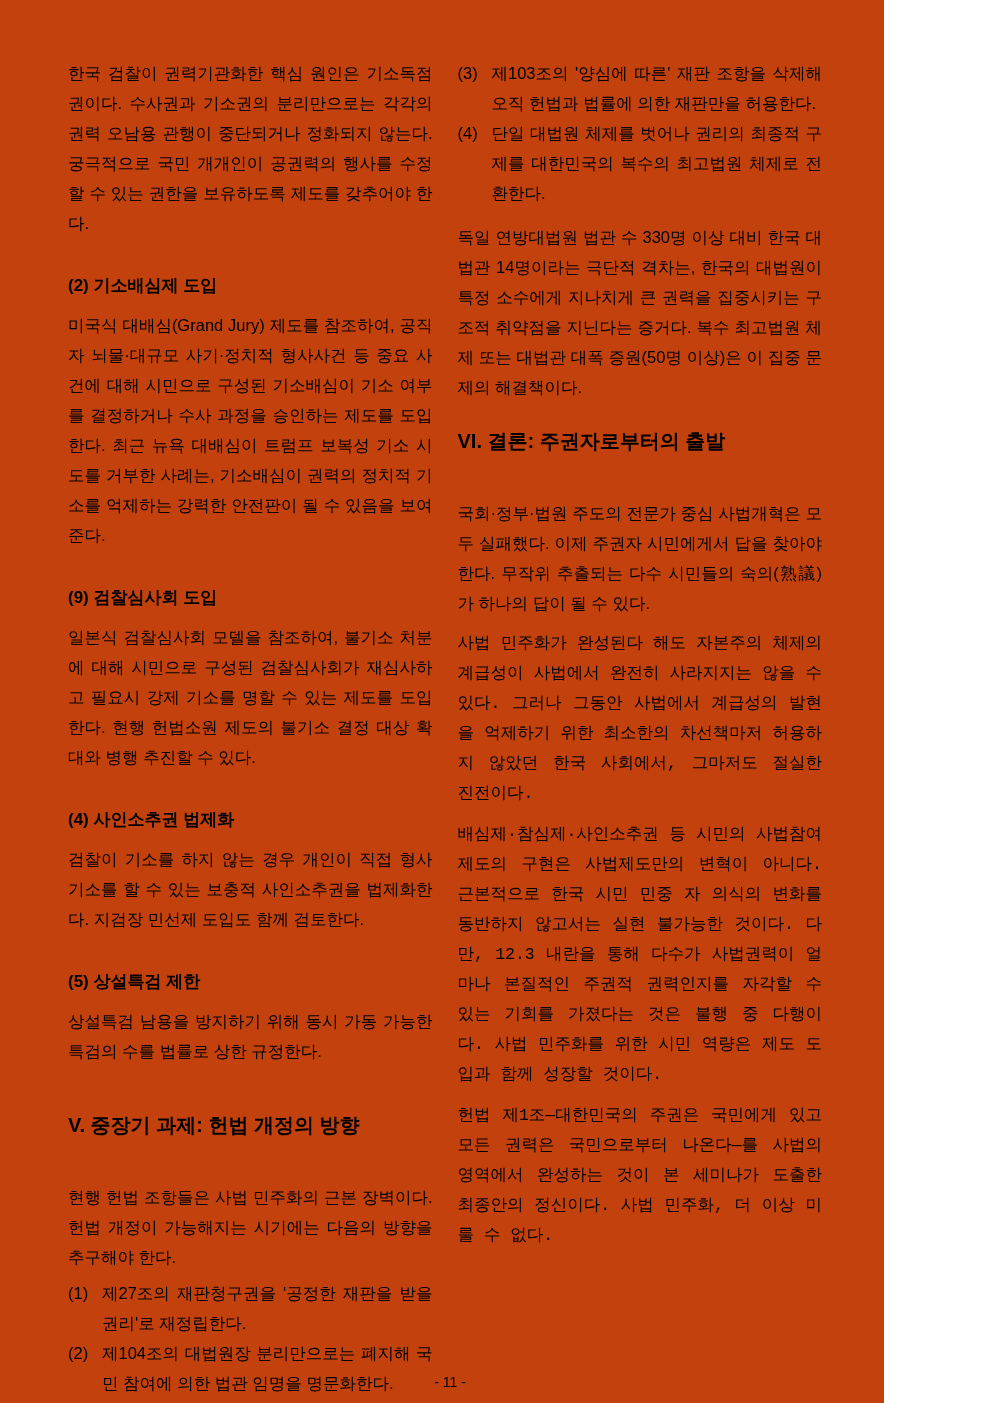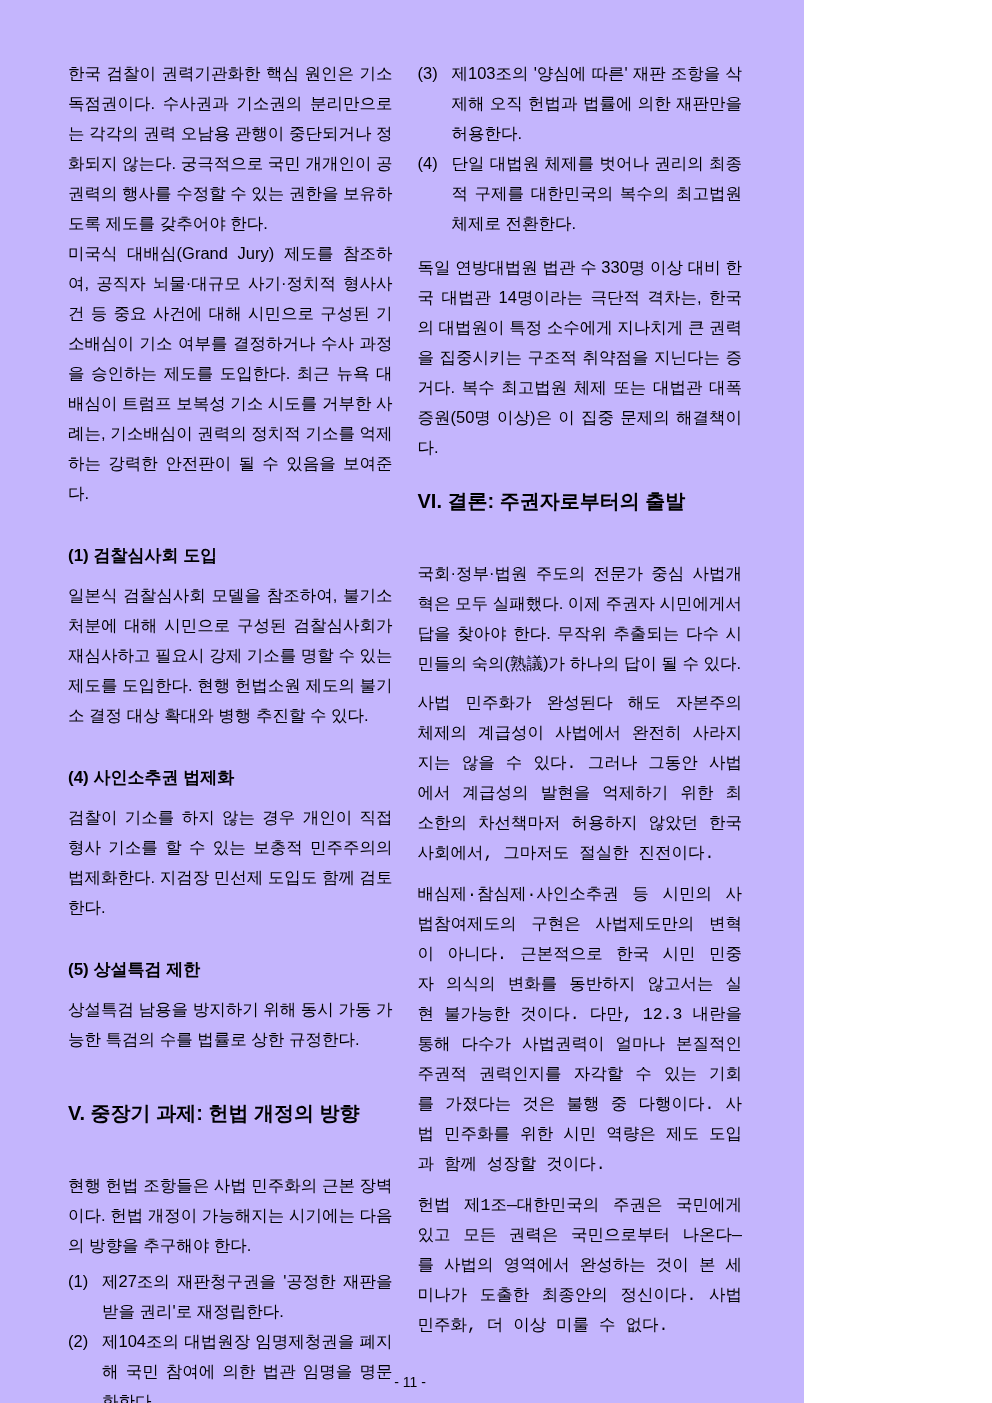--- a/index.html
+++ b/index.html
@@ -1,22 +1,22 @@
 <!DOCTYPE html>
 <html><head>
 <meta charset="utf-8">
 <style>
   html, body { margin: 0; padding: 0; background: #ffffff; }
   .page {
-    width: 804px;
+    width: 884px;
     height: 1403px;
     box-sizing: border-box;
     padding: 58px 62px 0 68px;
     position: relative;
-    background: #c4b5fd;
+    background: #c2410c;
     color: #000000;
     font-family: "Liberation Sans", sans-serif;
   }
   .columns { display: flex; gap: 25px; }
   .col { flex: 1 1 0; min-width: 0; }
   .body-text {
     font-size: 16.5px;
     line-height: 30px;
     text-align: justify;
     margin: 0;
@@ -55,42 +55,43 @@
 </style>
 </head>
 <body>
 
 <div class="page">
   <div class="columns">
 
     <div class="col">
       <p class="body-text">한국 검찰이 권력기관화한 핵심 원인은 기소독점권이다. 수사권과 기소권의 분리만으로는 각각의 권력 오남용 관행이 중단되거나 정화되지 않는다. 궁극적으로 국민 개개인이 공권력의 행사를 수정할 수 있는 권한을 보유하도록 제도를 갖추어야 한다.</p>
 
+      <h3 class="sec-h">(2) 기소배심제 도입</h3>
       <p class="body-text">미국식 대배심(Grand Jury) 제도를 참조하여, 공직자 뇌물·대규모 사기·정치적 형사사건 등 중요 사건에 대해 시민으로 구성된 기소배심이 기소 여부를 결정하거나 수사 과정을 승인하는 제도를 도입한다. 최근 뉴욕 대배심이 트럼프 보복성 기소 시도를 거부한 사례는, 기소배심이 권력의 정치적 기소를 억제하는 강력한 안전판이 될 수 있음을 보여준다.</p>
 
-      <h3 class="sec-h">(1) 검찰심사회 도입</h3>
+      <h3 class="sec-h">(9) 검찰심사회 도입</h3>
       <p class="body-text">일본식 검찰심사회 모델을 참조하여, 불기소 처분에 대해 시민으로 구성된 검찰심사회가 재심사하고 필요시 강제 기소를 명할 수 있는 제도를 도입한다. 현행 헌법소원 제도의 불기소 결정 대상 확대와 병행 추진할 수 있다.</p>
 
       <h3 class="sec-h">(4) 사인소추권 법제화</h3>
-      <p class="body-text">검찰이 기소를 하지 않는 경우 개인이 직접 형사 기소를 할 수 있는 보충적 민주주의의 법제화한다. 지검장 민선제 도입도 함께 검토한다.</p>
+      <p class="body-text">검찰이 기소를 하지 않는 경우 개인이 직접 형사 기소를 할 수 있는 보충적 사인소추권을 법제화한다. 지검장 민선제 도입도 함께 검토한다.</p>
 
       <h3 class="sec-h">(5) 상설특검 제한</h3>
       <p class="body-text">상설특검 남용을 방지하기 위해 동시 가동 가능한 특검의 수를 법률로 상한 규정한다.</p>
 
       <h2 class="chapter-h">V. 중장기 과제: 헌법 개정의 방향</h2>
       <p class="body-text">현행 헌법 조항들은 사법 민주화의 근본 장벽이다. 헌법 개정이 가능해지는 시기에는 다음의 방향을 추구해야 한다.</p>
 
       <div class="list">
         <div class="list-item">
           <span class="marker">(1)</span>
           <span class="item-text">제27조의 재판청구권을 '공정한 재판을 받을 권리'로 재정립한다.</span>
         </div>
         <div class="list-item">
           <span class="marker">(2)</span>
-          <span class="item-text">제104조의 대법원장 임명제청권을 폐지해 국민 참여에 의한 법관 임명을 명문화한다.</span>
+          <span class="item-text">제104조의 대법원장 분리만으로는 폐지해 국민 참여에 의한 법관 임명을 명문화한다.</span>
         </div>
       </div>
     </div>
 
     <div class="col">
       <div class="list" style="margin-top:0;">
         <div class="list-item">
           <span class="marker">(3)</span>
           <span class="item-text">제103조의 '양심에 따른' 재판 조항을 삭제해 오직 헌법과 법률에 의한 재판만을 허용한다.</span>
         </div>

